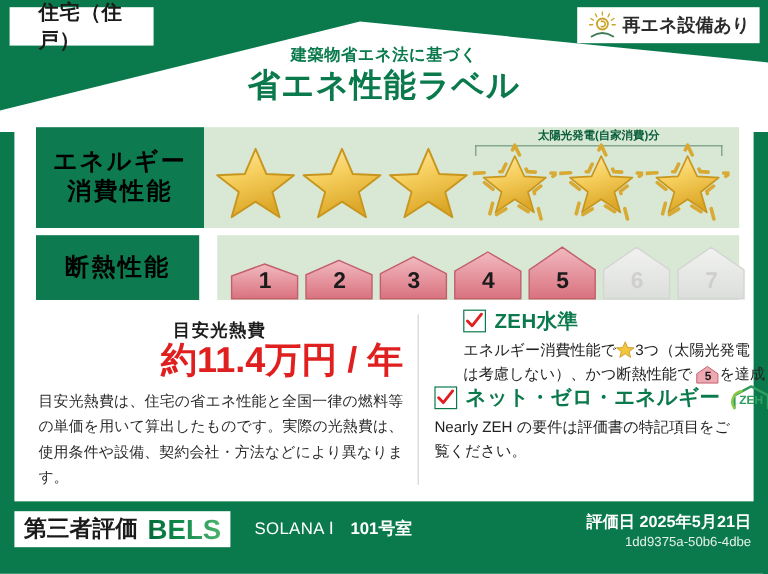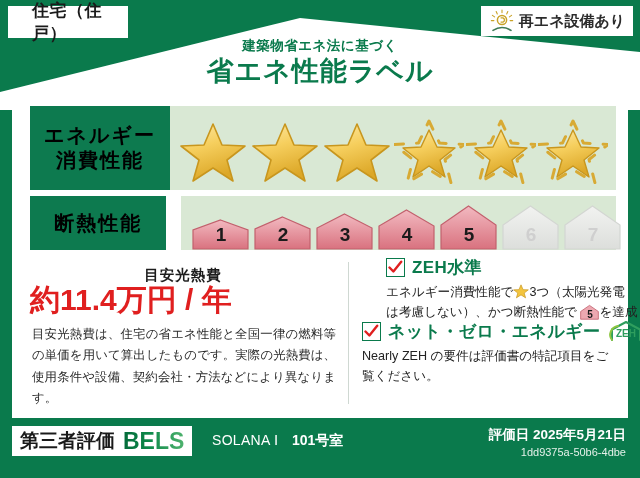--- a/index.html
+++ b/index.html
@@ -105,21 +105,21 @@
   .vdiv{position:absolute;left:336px;top:166px;width:1px;height:142px;background:#cfd8d2;}
 
   
   .cost-head{
     position:absolute;left:18px;top:164px;width:306px;height:18px;
     display:flex;align-items:center;gap:6px;flex-direction:column;
   }
   .cost-head .rule{flex:1;height:1px;background:#3c7a5c;}
   .cost-head .txt{font-size:14.5px;font-weight:bold;color:#1d1d1d;letter-spacing:1px;white-space:nowrap;}
   .cost-amount{
-    position:absolute;left:18px;top:184px;width:306px;text-align:left;
+    position:absolute;left:18px;top:184px;width:306px;text-align:right;
     font-size:30px;font-weight:bold;color:#e01f1f;letter-spacing:0px;
   }
   .cost-note{
     position:absolute;left:20px;top:228px;width:304px;
     font-size:12.4px;line-height:1.72;color:#2b2b2b;text-align:justify;
   }
 
   
   .crit{position:absolute;width:278px;}
   #crit-zeh{left:350px;top:160px;margin-left:24px;}
@@ -201,20 +201,24 @@
 
   <div class="panel">
 
     <div class="perf-row" id="row-energy">
       <div class="perf-label">
         <span>エネルギー</span>
         <span>消費性能</span>
       </div>
       <div class="perf-body">
 
+        <div class="solar-bracket">
+          <div class="btxt">太陽光発電(自家消費)分</div>
+          <div class="bline"></div>
+        </div>
 
         <div class="stars">
 
           <div class="star-cell">
             <svg width="70" height="66" viewBox="0 0 70 66">
               <defs>
                 <linearGradient id="gA" x1="0" y1="0" x2="0.35" y2="1">
                   <stop offset="0%" stop-color="#fde9a8"></stop>
                     <stop offset="45%" stop-color="#f6cf5e"></stop>
                   <stop offset="100%" stop-color="#dca727"></stop>

